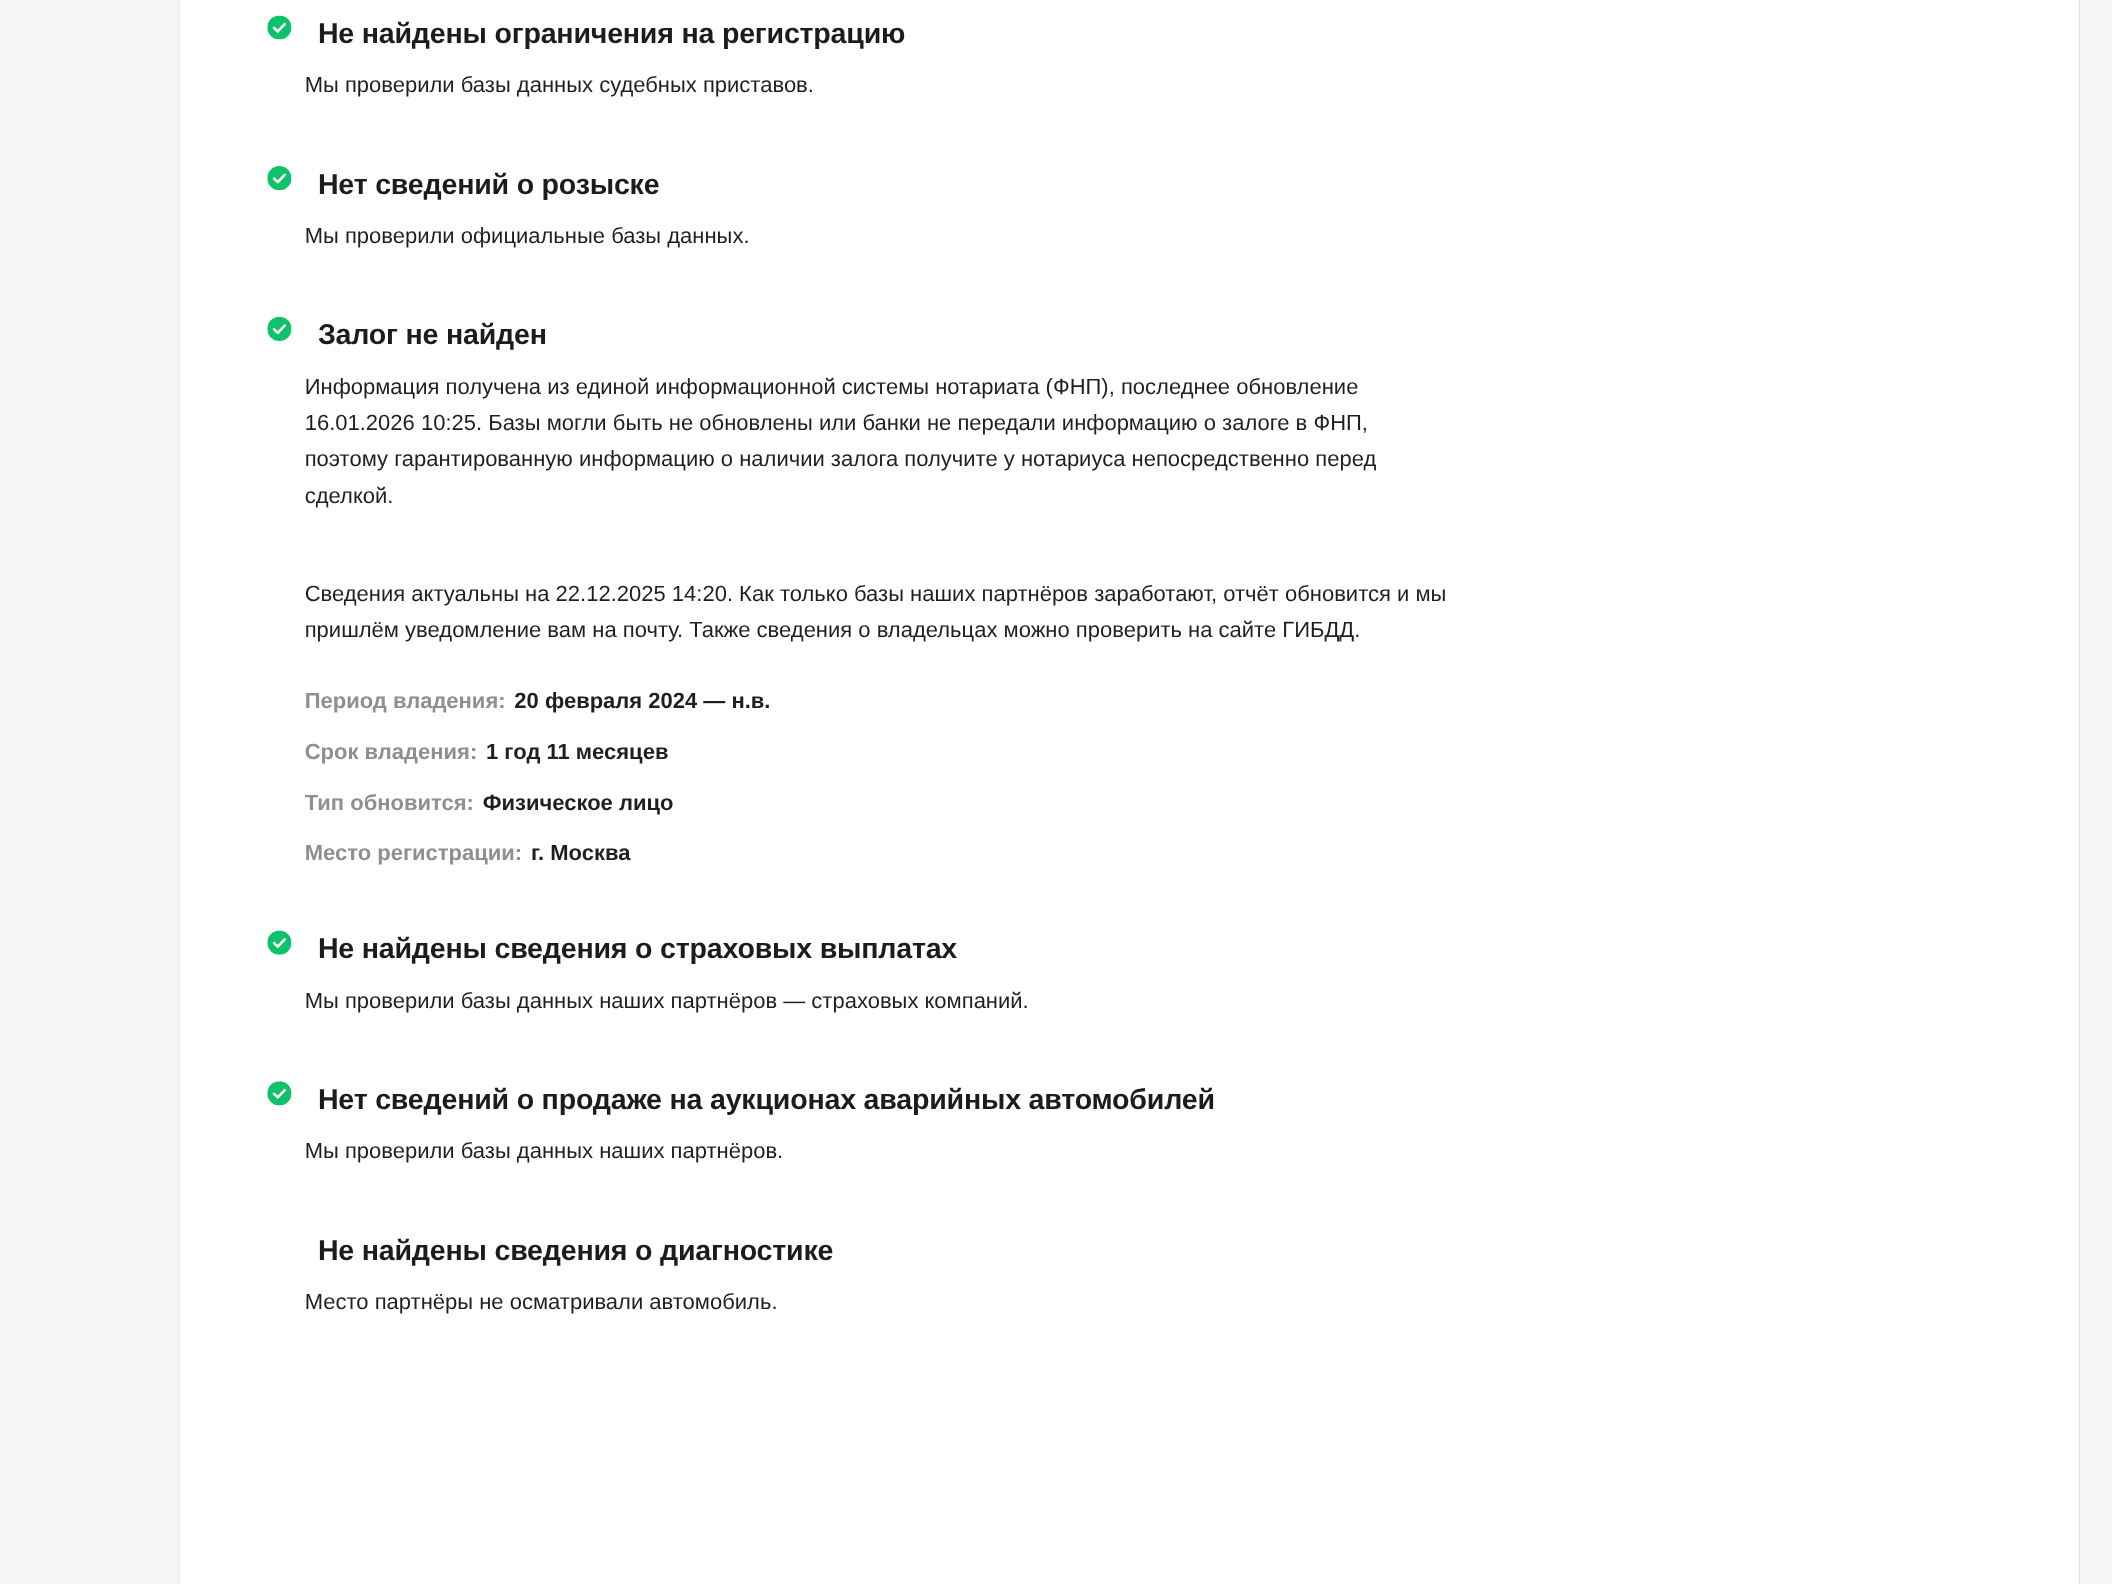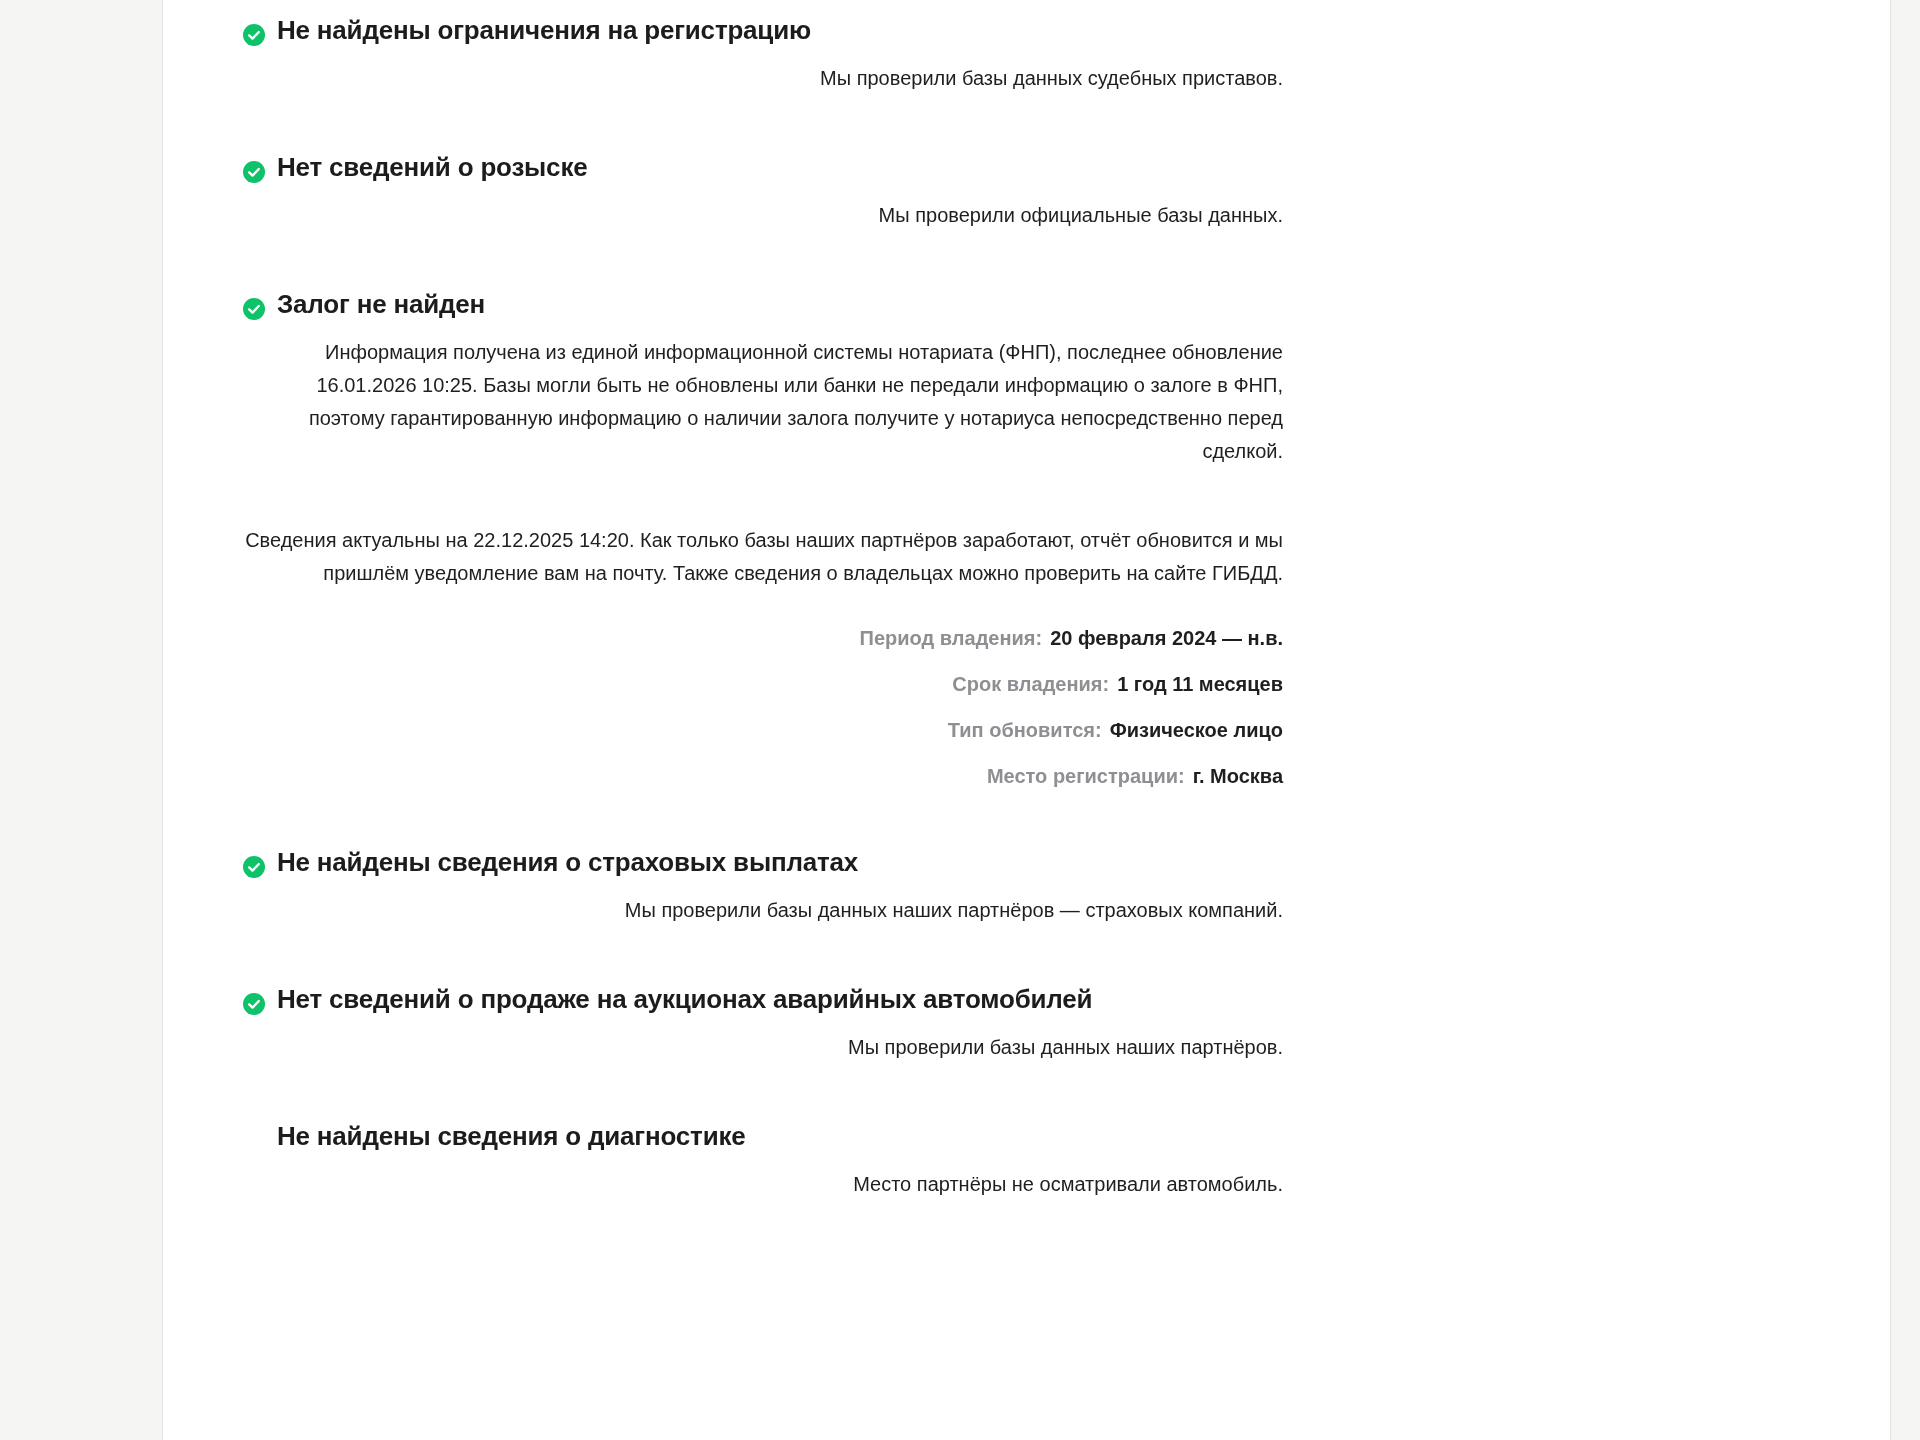--- a/index.html
+++ b/index.html
@@ -14,43 +14,43 @@
     left: 162px; top: 0;
     width: 1729px; height: 1440px;
     background: #ffffff;
     border-left: 1px solid #e4e4e2;
     border-right: 1px solid #e4e4e2;
     padding: 14px 0 0 80px;
   }
   .check-section { margin-bottom: 56px; }
   .head-row {
     display: flex;
-    align-items: flex-end;
-    gap: 12px;
+    align-items: flex-start;
+    gap: 24px;
   }
   .check-icon {
     width: 22px; height: 22px;
     flex: 0 0 22px;
     display: inline-flex;
   }
   .check-icon.invisible { visibility: hidden; }
   .section-title {
     font-size: 26px;
     font-weight: bold;
     color: #1c1c1e;
     letter-spacing: -0.2px;
     line-height: 32px;
   }
   .section-body {
     margin-top: 16px;
+    margin-left: 34px;
     max-width: 1040px;
     font-size: 20px;
     line-height: 33px;
     color: #1f1f21;
-    text-align: right;
   }
   .kv-list { margin-top: 34px; }
   .kv-row {
     font-size: 20px;
     line-height: 28px;
     margin-bottom: 18px;
     color: #1f1f21;
     font-weight: bold;
   }
   .kv-label { color: #8e8e93; margin-right: 8px; }

